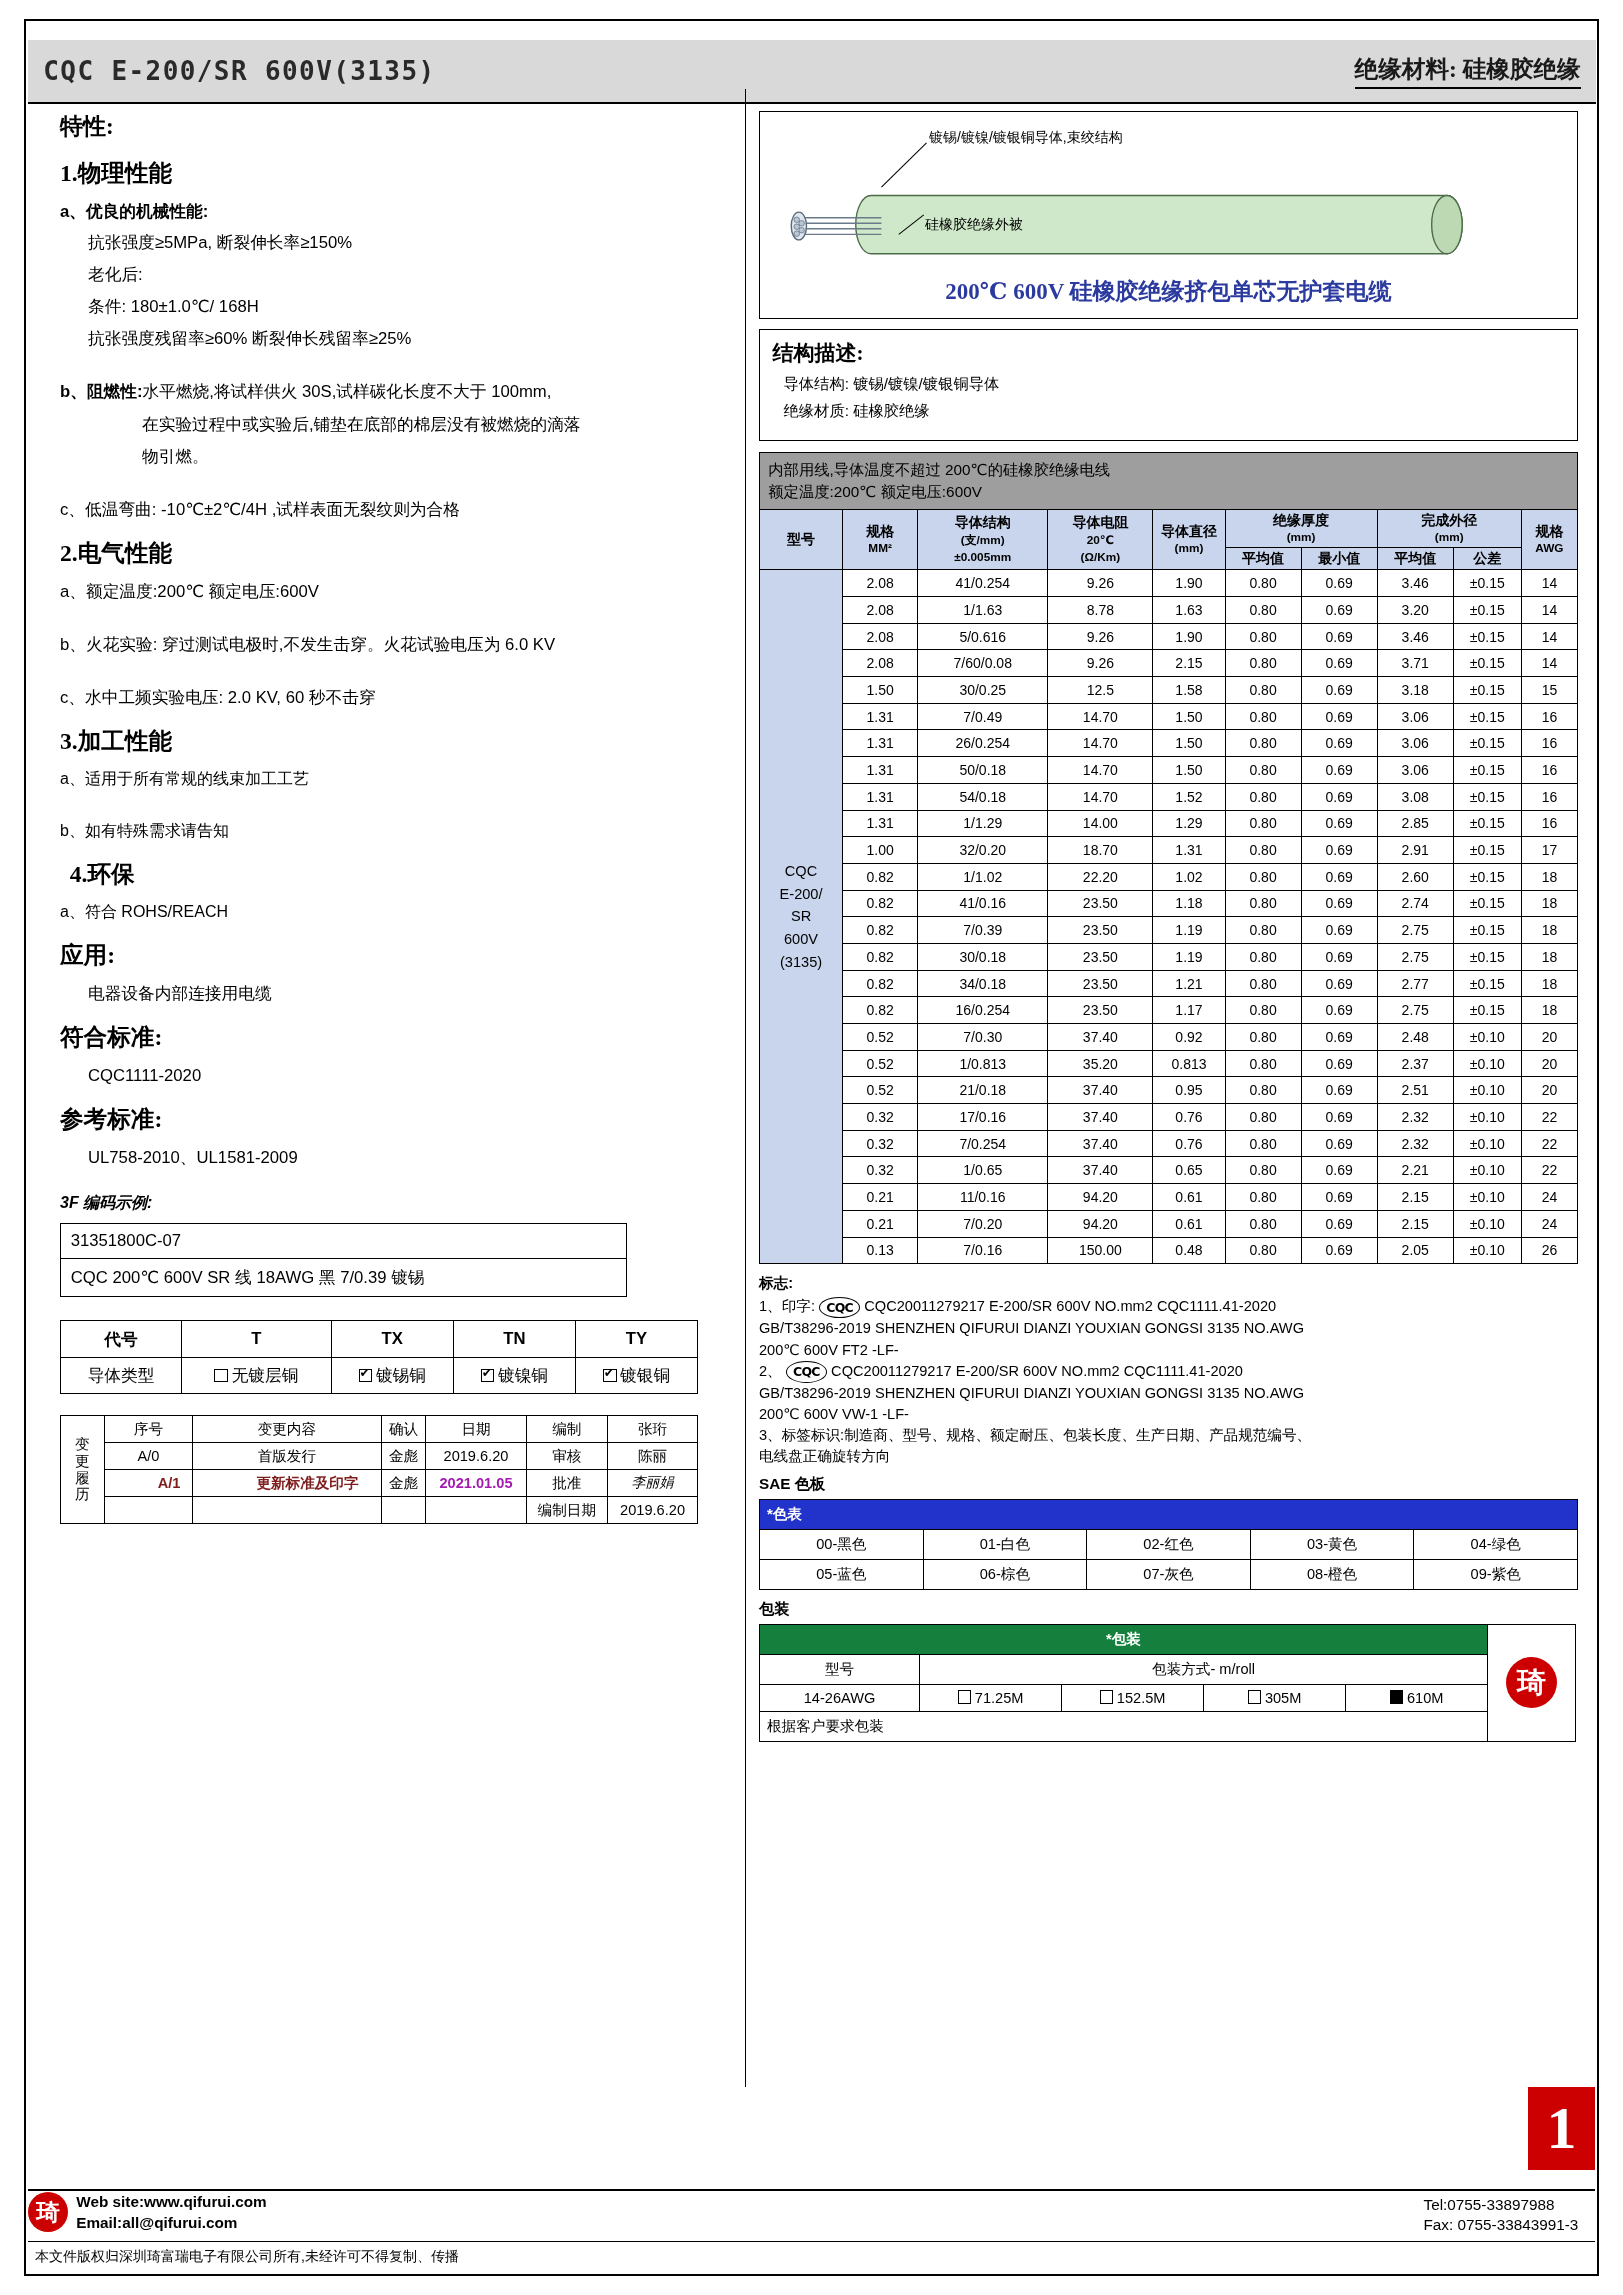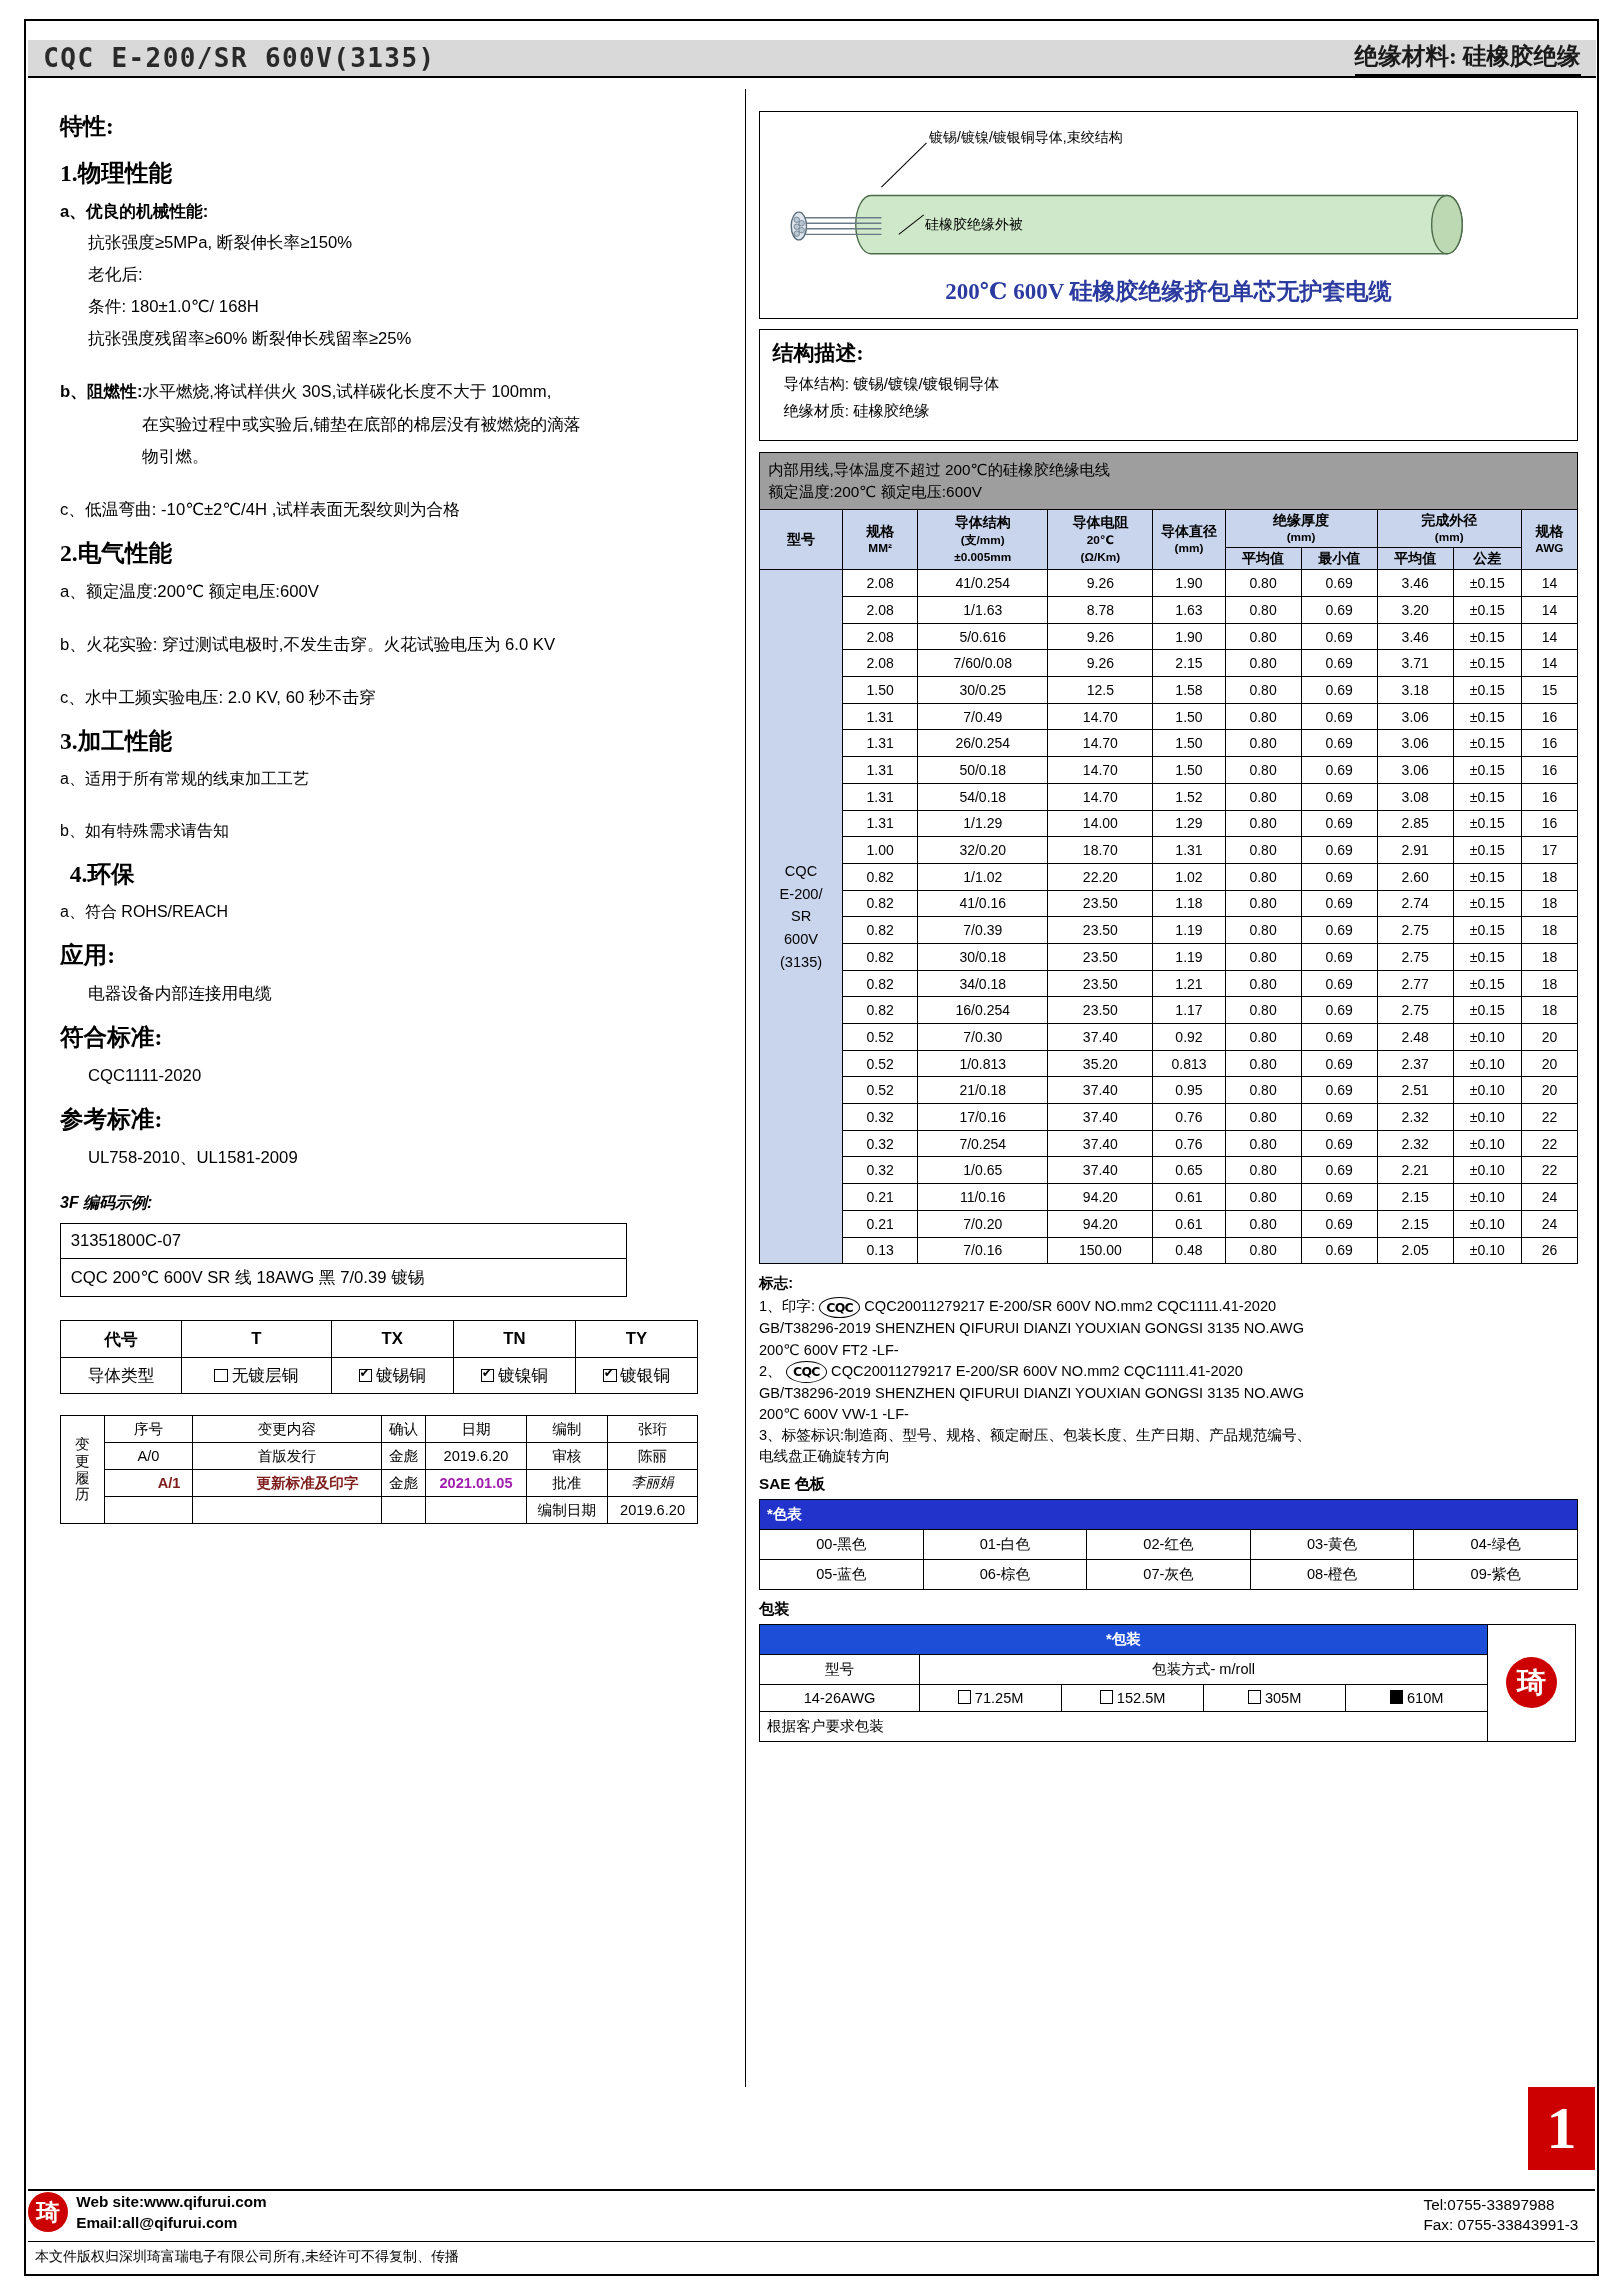--- a/index.html
+++ b/index.html
@@ -15,21 +15,21 @@
     position:absolute;left:0;top:0;width:1623px;height:2295px;
     box-sizing:border-box;
     padding:19.4px 23.6px;
   }
   .outer-frame{
     position:absolute;left:23.6px;top:19.4px;right:23.6px;bottom:19.4px;
     border:2.1px solid #000;
   }
   
   .hdr{
-    position:absolute;left:28px;top:40px;width:1568px;height:38px;
+    position:absolute;left:28px;top:40px;width:1568px;height:64px;
     background:#d9d9d9;border-bottom:2.1px solid #000;
     display:flex;align-items:center;justify-content:space-between;
     padding:0 15.3px;box-sizing:border-box;
   }
   .hdr-left{
     font-family:"DejaVu Sans Mono","Liberation Mono",monospace;
     font-size:26px;font-weight:bold;letter-spacing:1.4px;color:#2a2a2a;
   }
   .hdr-right{
     font-size:23.6px;font-weight:bold;color:#1a1a1a;
@@ -112,21 +112,21 @@
   .sae{font-weight:bold;font-size:15.3px;margin-top:5.6px;}
 
   
   .tbl-color{width:819px;margin-top:4.2px;font-size:14.6px;table-layout:fixed;}
   .tbl-color td{border:0.7px solid #000;text-align:center;padding:4.9px 1.4px;}
   .tbl-color td.head{background:#2233cc;color:#fff;text-align:left;padding-left:7px;font-weight:bold;}
 
   .pack-title{font-size:15.3px;font-weight:bold;margin-top:9.7px;margin-bottom:4.2px;}
   .tbl-pack{width:729px;font-size:14.6px;table-layout:fixed;}
   .tbl-pack td{border:0.7px solid #000;text-align:center;padding:4.9px 2.1px;}
-  .tbl-pack td.head{background:#1d4ed8;color:#fff;font-weight:bold;}
+  .tbl-pack td.head{background:#15803d;color:#fff;font-weight:bold;}
   .tbl-pack td.l{text-align:left;padding-left:7px;}
 
   .pack-wrap{display:flex;align-items:stretch;width:819px;}
   .logo-cell{
     width:87px;border:0.7px solid #000;border-left:none;display:flex;align-items:center;justify-content:center;
   }
 
   
   .pagenum{
     position:absolute;right:28px;bottom:125px;width:67px;height:83px;background:#cc0000;

